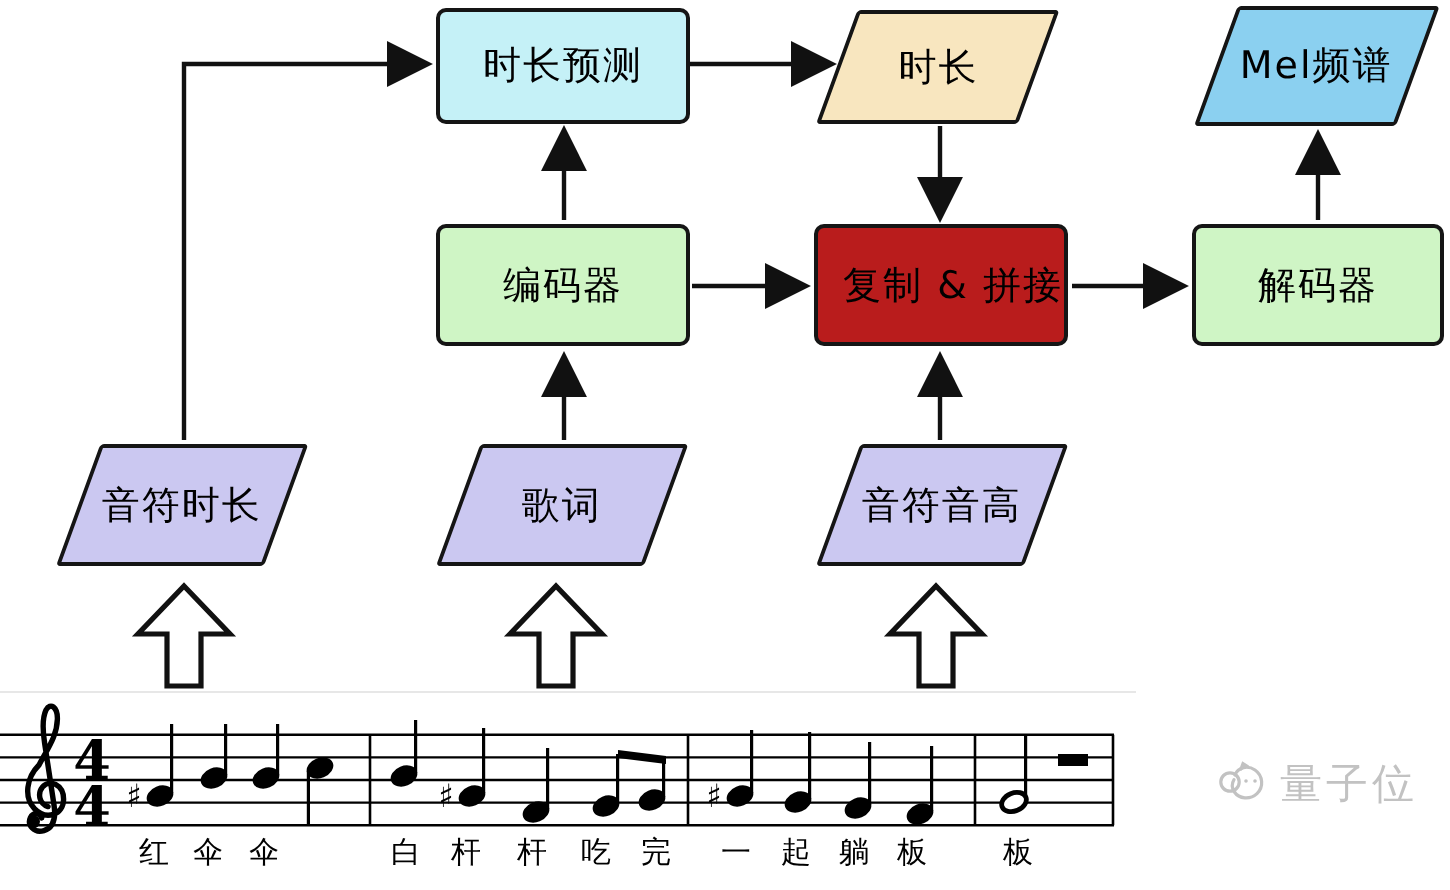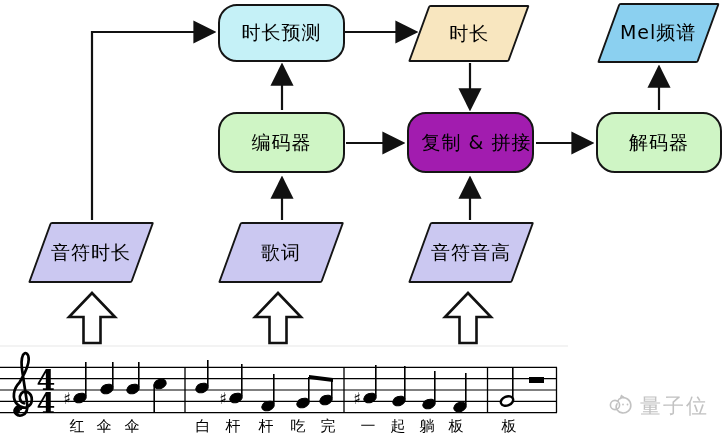--- a/index.html
+++ b/index.html
@@ -5,26 +5,26 @@
   html,body{margin:0;padding:0;background:#ffffff;}
   #canvas{
     position:relative;width:725px;height:445px;background:#ffffff;overflow:hidden;
     font-family:"DejaVu Sans","Liberation Sans",sans-serif;
   }
   .node{
     position:absolute;display:flex;align-items:center;justify-content:center;
     border:2.4px solid #151515;box-sizing:border-box;color:#000;
     font-size:19px;letter-spacing:1px;white-space:nowrap;
   }
-  .rnode{border-radius:19px;}
+  .rnode{border-radius:5px;}
   .para{transform:skewX(-20deg);transform-origin:0 100%;border-radius:2px;}
   .para>span{transform:skewX(20deg);}
   #overlay{position:absolute;left:0;top:0;pointer-events:none;}
   #watermark{
-    position:absolute;left:607px;top:392px;display:flex;align-items:center;gap:5px;
+    position:absolute;left:607px;top:378px;display:flex;align-items:center;gap:5px;
     color:#c2c2c2;font-size:21px;letter-spacing:2px;
   }
 </style>
 </head>
 <body>
 
 <div id="canvas">
 
   <svg id="overlay" width="725" height="445" viewBox="0 0 725 445">
     <defs>
@@ -117,21 +117,21 @@
         <text x="509" y="431" text-anchor="middle" font-size="15" fill="#000">板</text>
       </g>
   </svg>
 
   <div class="node rnode" style="left:218px;top:4px;width:127px;height:58px;background:#c5f1f7;">
     <span>时长预测</span>
   </div>
   <div class="node rnode" style="left:218px;top:112px;width:127px;height:61px;background:#cff5c5;">
     <span>编码器</span>
   </div>
-  <div class="node rnode" style="left:407px;top:112px;width:127px;height:61px;background:#a21caf;padding-left:12px;">
+  <div class="node rnode" style="left:407px;top:112px;width:127px;height:61px;background:#b91c1c;padding-left:12px;">
     <span>复制 &amp; 拼接</span>
   </div>
   <div class="node rnode" style="left:596px;top:112px;width:126px;height:61px;background:#cff5c5;text-align:center;">
     <span>解码器</span>
   </div>
 
   <div class="node para" style="left:408px;top:5px;width:101px;height:57px;background:#f8e6bf;">
     <span>时长</span>
   </div>
   <div class="node para" style="left:597px;top:3px;width:101px;height:60px;background:#8bd0f0;">

